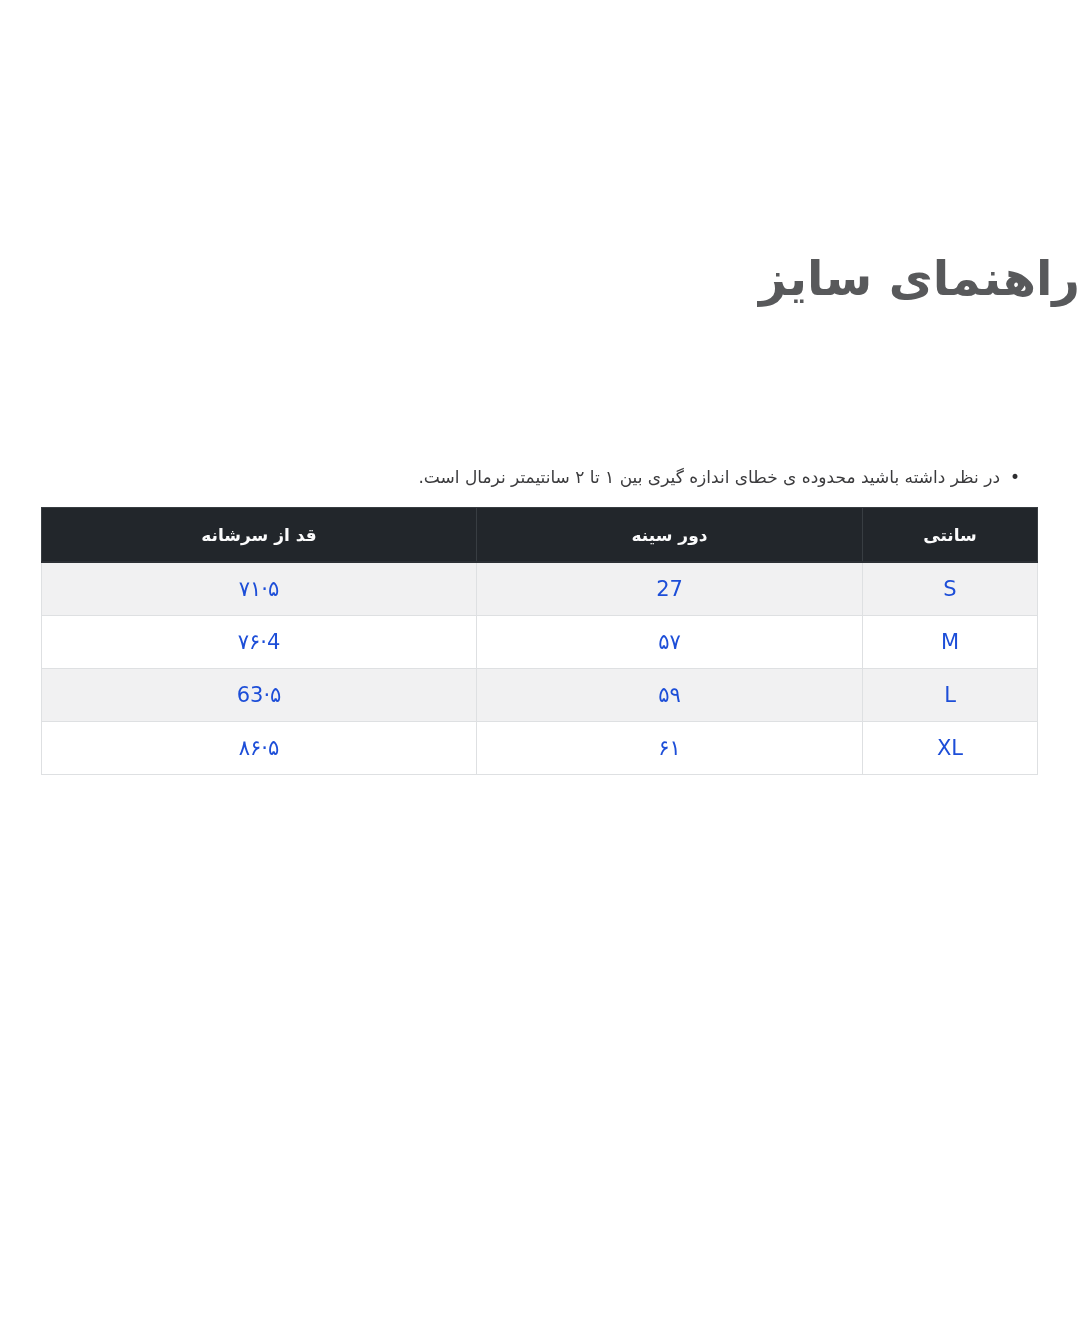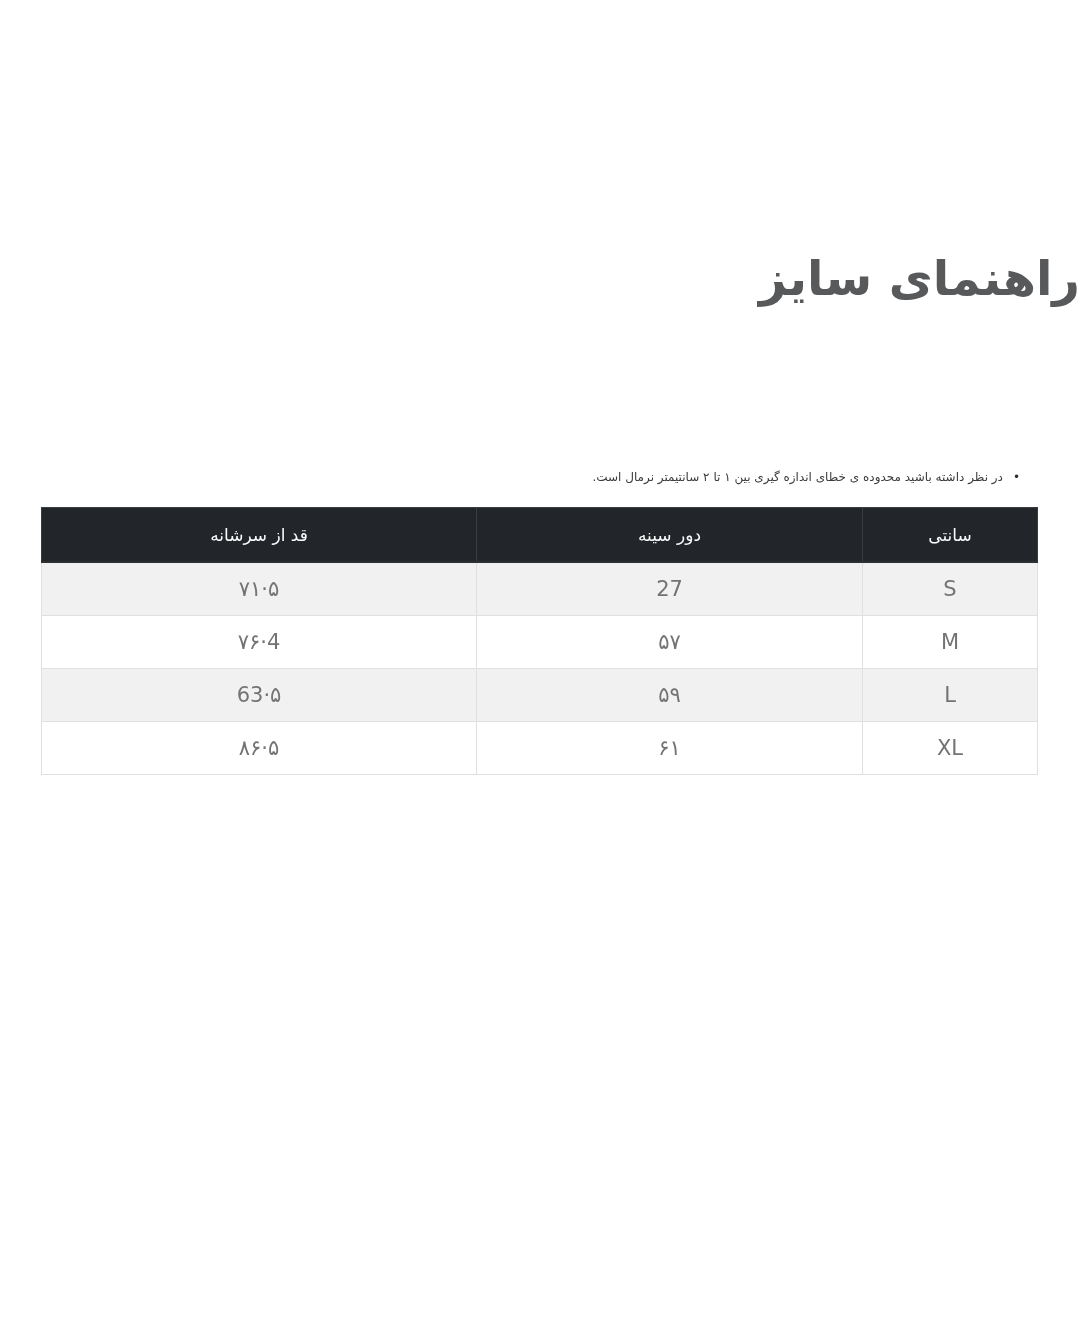--- a/index.html
+++ b/index.html
@@ -28,56 +28,56 @@
     color: #58595b;
   }
   .notes {
     list-style: none;
     margin: 152px 60px 0 0;
     padding: 0;
   }
   .note {
     direction: rtl;
     text-align: right;
-    font-size: 12px;
+    font-size: 17px;
     line-height: 30px;
     color: #3b3b3d;
   }
   .bullet {
     display: inline-block;
     margin-left: 10px;
     color: #2e2e30;
   }
   .table-wrap {
     margin: 15px 42px 0 42px;
   }
   table.size-table {
     direction: rtl;
     width: 996px;
     border-collapse: collapse;
     table-layout: fixed;
   }
   table.size-table thead th {
     background: #22262b;
     color: #fbfbfc;
-    font-weight: 400;
+    font-weight: 700;
     font-size: 17px;
     height: 53px;
     text-align: center;
     vertical-align: middle;
     border: 1px solid #383d42;
     border-bottom: 2px solid #2c3035;
     padding: 0;
   }
   table.size-table tbody td {
     height: 52px;
     text-align: center;
     vertical-align: middle;
     font-size: 21px;
-    color: #737373;
+    color: #1d4ed8;
     border: 1px solid #dee0e2;
     padding: 0;
   }
   table.size-table tbody tr:nth-child(odd) {
     background: #f1f1f2;
   }
   table.size-table tbody tr:nth-child(even) {
     background: #ffffff;
   }
   td.num {

